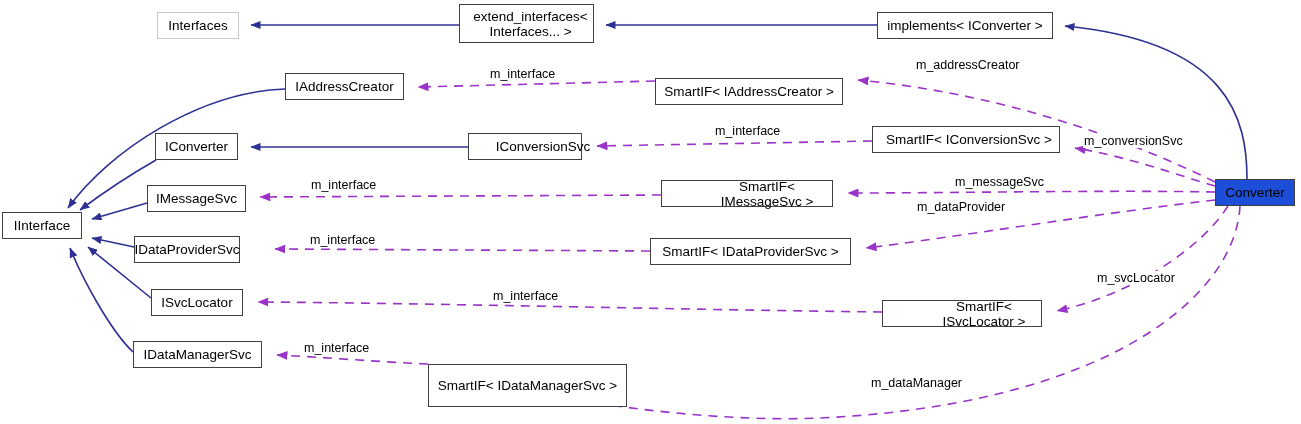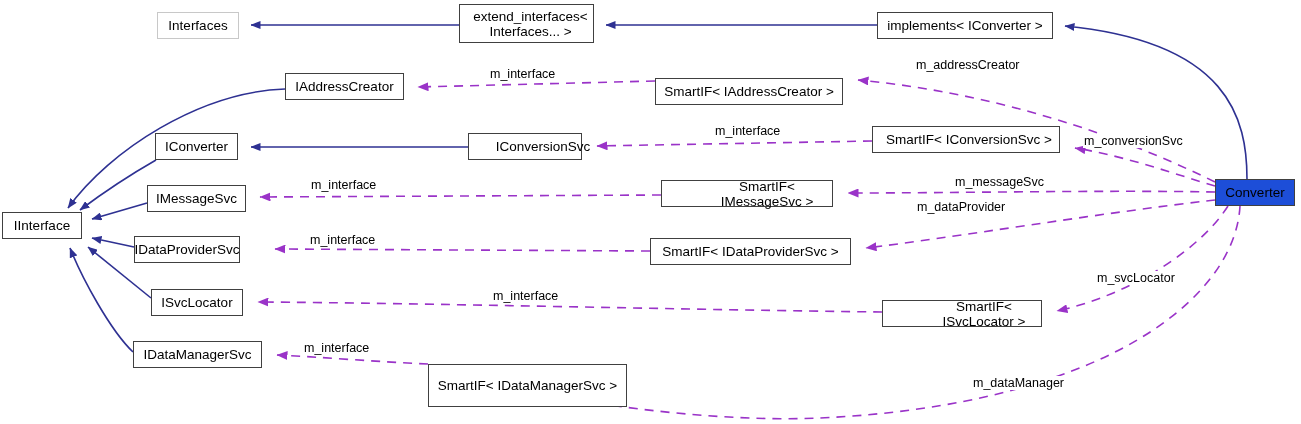--- a/index.html
+++ b/index.html
@@ -147,16 +147,16 @@
       <span class="edge-label" style="left: 915px; top: 58px;">m_addressCreator</span>
       <span class="edge-label" style="left: 714px; top: 124px;">m_interface</span>
       <span class="edge-label" style="left: 1083px; top: 134px;">m_conversionSvc</span>
       <span class="edge-label" style="left: 310px; top: 178px;">m_interface</span>
       <span class="edge-label" style="left: 918px; top: 175px; margin-left: 36px;">m_messageSvc</span>
       <span class="edge-label" style="left: 916px; top: 200px;">m_dataProvider</span>
       <span class="edge-label" style="left: 309px; top: 233px;">m_interface</span>
       <span class="edge-label" style="left: 1096px; top: 271px;">m_svcLocator</span>
       <span class="edge-label" style="left: 492px; top: 289px;">m_interface</span>
       <span class="edge-label" style="left: 303px; top: 341px;">m_interface</span>
-      <span class="edge-label" style="left: 972px; top: 376px; text-align: right;">m_dataManager</span>
+      <span class="edge-label" style="left: 870px; top: 376px; text-align: right;">m_dataManager</span>
     </div>
 
 </div>
 
 </body></html>

